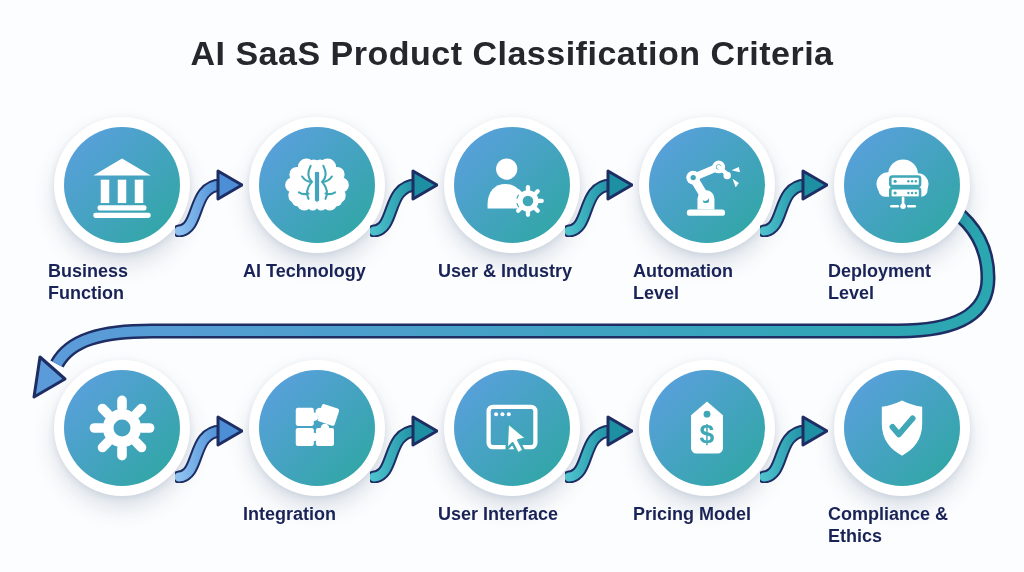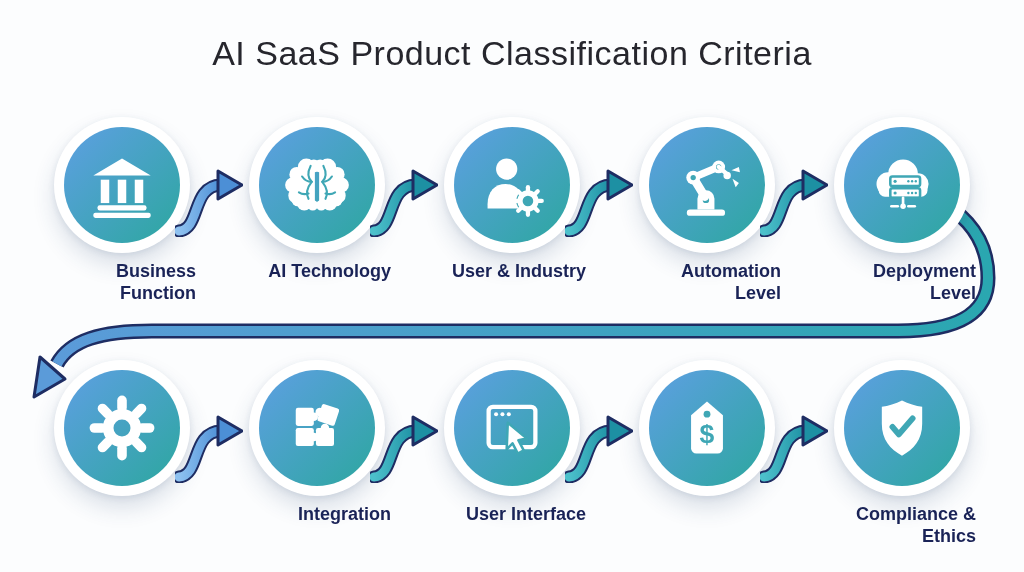--- a/index.html
+++ b/index.html
@@ -3,36 +3,36 @@
 <meta charset="utf-8">
 <style>
   html,body{margin:0;padding:0;background:#fff;}
   .stage{
     position:relative;width:1024px;height:572px;overflow:hidden;
     background:var(--c-background,#fcfdfe);
     font-family:"Liberation Sans","DejaVu Sans",sans-serif;
   }
   .title{
     position:absolute;top:34px;left:0;width:100%;text-align:center;
-    font-size:34px;font-weight:400;letter-spacing:.5px;
+    font-size:34px;font-weight:700;letter-spacing:.5px;
     color:var(--c-title-text,#26262d);
   }
   .item{position:absolute;width:190px;z-index:2;}
   .ring{
     width:136px;height:136px;margin:0 auto;border-radius:50%;background:#fff;
     box-shadow:0 12px 22px rgba(40,70,110,.16),0 2px 6px rgba(40,70,110,.10);
     position:relative;
   }
   .disc{
     position:absolute;inset:10px;border-radius:50%;
     background:linear-gradient(135deg,var(--c-circle-gradient-start,#5e9fe3),var(--c-circle-gradient-end,#2ca79f));
   }
   .disc svg{position:absolute;left:50%;top:50%;width:68px;height:68px;transform:translate(-50%,-50%);}
   .label{
-    width:148px;margin:8px auto 0;text-align:right;
+    width:148px;margin:8px auto 0;text-align:left;
     font-size:18px;line-height:1.22;font-weight:700;
     color:var(--c-label-text,#1a2357);
   }
   .conn{position:absolute;width:68px;height:85px;z-index:3;}
   .wrap-conn{position:absolute;inset:0;z-index:1;}
   
   .ic{fill:var(--c-icon-white,#ffffff);}
   .cutF{fill:var(--c-icon-cutout-teal,#3fa7b5);}
   .cutS{stroke:var(--c-icon-cutout-teal,#3fa7b5);fill:none;}
   .whS{stroke:var(--c-icon-white,#ffffff);fill:none;}
@@ -291,20 +291,21 @@
   <div class="item" style="left:612px;top:360px">
     <div class="ring">
         <div class="disc">
       <svg viewBox="0 0 64 64">
         <path class="ic" d="M32,7 L47,20 L47,51 a5,5 0 0 1 -5,5 H22 a5,5 0 0 1 -5,-5 L17,20 Z"></path>
         <circle class="cutF" cx="32" cy="19" r="3.2"></circle>
         <text class="cutF" x="32" y="46" font-size="25" font-weight="bold" text-anchor="middle">$</text>
       </svg>
     </div>
       </div>
+    <div class="label">Pricing Model</div>
   </div>
 
   <div class="item" style="left:807px;top:360px">
     <div class="ring">
         <div class="disc">
       <svg viewBox="0 0 64 64">
         <path class="ic" d="M32,6 C38,9 45,11 51,12 L51,28 C51,43 43,52 32,58 C21,52 13,43 13,28 L13,12 C19,11 26,9 32,6 Z"></path>
         <path class="cutS" d="M23,31 L29,38 L42,23" stroke-width="5.5" stroke-linecap="round" stroke-linejoin="round"></path>
       </svg>
     </div>

